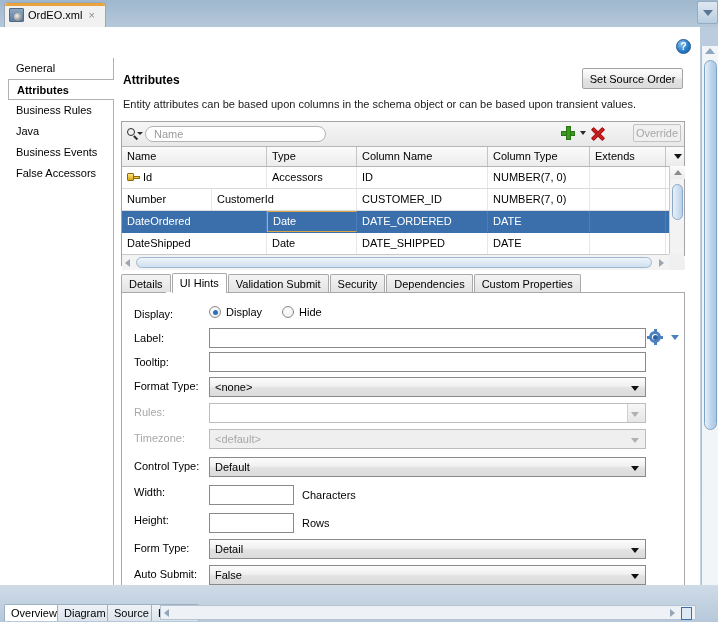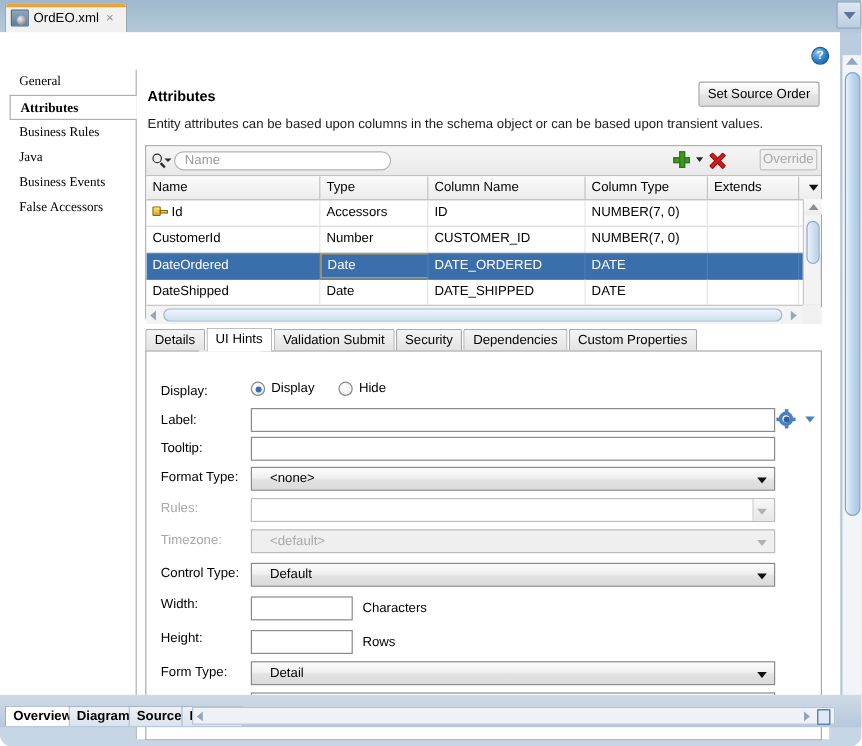--- a/index.html
+++ b/index.html
@@ -65,21 +65,20 @@
     border: 1px solid #17568f;
     color: #ffffff; font-size: 10px; font-weight: bold;
     display: flex; align-items: center; justify-content: center;
     box-sizing: border-box;
   }
 
   
   .leftnav {
     position: absolute; left: 8px; top: 30px; width: 105px; height: 540px;
     background: #ffffff;
-    font-family: Liberation Serif, serif;
   }
   .nav-item {
     height: 21px; line-height: 21px; padding-left: 8px;
     font-size: 11px; color: #000; white-space: nowrap;
   }
   .nav-item.selected {
     font-weight: bold;
     background: #ffffff;
     border-top: 1px solid #b0b0b0;
     border-bottom: 1px solid #b0b0b0;
@@ -276,37 +275,37 @@
   .tabpanel {
     position: absolute; left: 7px; top: 234px; width: 564px; height: 325px;
     background: #ffffff; border: 1px solid #a9a9a9; border-top: 1px solid #a9a9a9;
     box-sizing: border-box;
   }
   .tabpanel:before {
     content:""; position:absolute; left: 44px; top:-1px; width: 51px; height:1px; background:#ffffff;
   }
 
   
-  .form { position: absolute; left: 0; top: 0; width: 100%; margin-top: 12px; }
+  .form { position: absolute; left: 0; top: 0; width: 100%; }
   .frow { position: relative; height: 24px; }
   .flabel {
     position: absolute; left: 12px; font-size: 11px; color: #000; line-height: 22px;
   }
   .flabel.disabled { color: #a8a8a8; }
   .fctl { position: absolute; left: 87px; }
   .txt {
     height: 20px; border: 1px solid #8a8a8a; background: #ffffff;
     box-sizing: border-box; font-size: 11px; padding: 0 4px;
     font-family: "Liberation Sans", sans-serif; color:#000; outline:none;
   }
   .combo {
     height: 20px; box-sizing: border-box;
     background: linear-gradient(to bottom,#fcfcfc 0%,#f0f0f0 45%,#e2e2e2 55%,#dbdbdb 100%);
     border: 1px solid #8a8a8a; position: relative;
-    font-size: 11px; line-height: 18px; padding-left: 15px; color: #000;
+    font-size: 11px; line-height: 18px; padding-left: 5px; color: #000;
   }
   .combo .arrow {
     position: absolute; right: 6px; top: 8px;
     border-left: 4px solid transparent; border-right: 4px solid transparent;
     border-top: 5px solid #111;
   }
   .combo.disabled {
     background: #efefef; border-color: #bcbcbc; color: #a8a8a8;
   }
   .combo.disabled .arrow { border-top-color: #b0b0b0; }
@@ -376,23 +375,22 @@
     background: linear-gradient(to bottom,#dfe8f1,#b9cde0);
     border: 1px solid #93abc3; border-radius: 2px; box-sizing: border-box;
     display:flex; align-items:center; justify-content:center;
   }
   .topright-btn .tri {
     border-left:5px solid transparent;border-right:5px solid transparent;border-top:6px solid #5b7694;
   }
 
   
   .bottom {
-    position: absolute; left: 0; bottom: 16px; width: 718px; height: 27px;
+    position: absolute; left: 0; bottom: 0; width: 718px; height: 37px;
     background: linear-gradient(to bottom,#cfdbe7,#b6c8da);
-    font-weight: bold;
   }
   .btab {
     position: absolute; bottom: 1px; height: 17px; line-height: 16px;
     font-size: 11px; padding: 0 6px;
     background: linear-gradient(to bottom,#eef2f6,#dbe3ec);
     border: 1px solid #9fb0c2; border-bottom: none;
     border-radius: 2px 2px 0 0; box-sizing: border-box; color:#000;
   }
   .btab.active { background:#ffffff; border-color:#9fb0c2; }
   .bottom-hsb {
@@ -497,22 +495,22 @@
             <div class="grow">
               <div class="gc" style="width:145px">
                 <span class="key-icon"><span class="bit"></span><span class="shaft"></span></span><span>Id</span>
               </div>
               <div class="gc" style="width:90px">Accessors</div>
               <div class="gc" style="width:131px">ID</div>
               <div class="gc" style="width:102px">NUMBER(7, 0)</div>
               <div class="gc" style="width:76px"></div>
             </div>
             <div class="grow">
+              <div class="gc" style="width:90px">Number</div>
               <div class="gc" style="width:145px">CustomerId</div>
-              <div class="gc" style="width:90px">Number</div>
               <div class="gc" style="width:131px">CUSTOMER_ID</div>
               <div class="gc" style="width:102px">NUMBER(7, 0)</div>
               <div class="gc" style="width:76px"></div>
             </div>
             <div class="grow selected">
               <div class="gc" style="width:145px">DateOrdered</div>
               <div class="gc focus-cell" style="width:90px">Date</div>
               <div class="gc" style="width:131px">DATE_ORDERED</div>
               <div class="gc" style="width:102px">DATE</div>
               <div class="gc" style="width:76px"></div>

